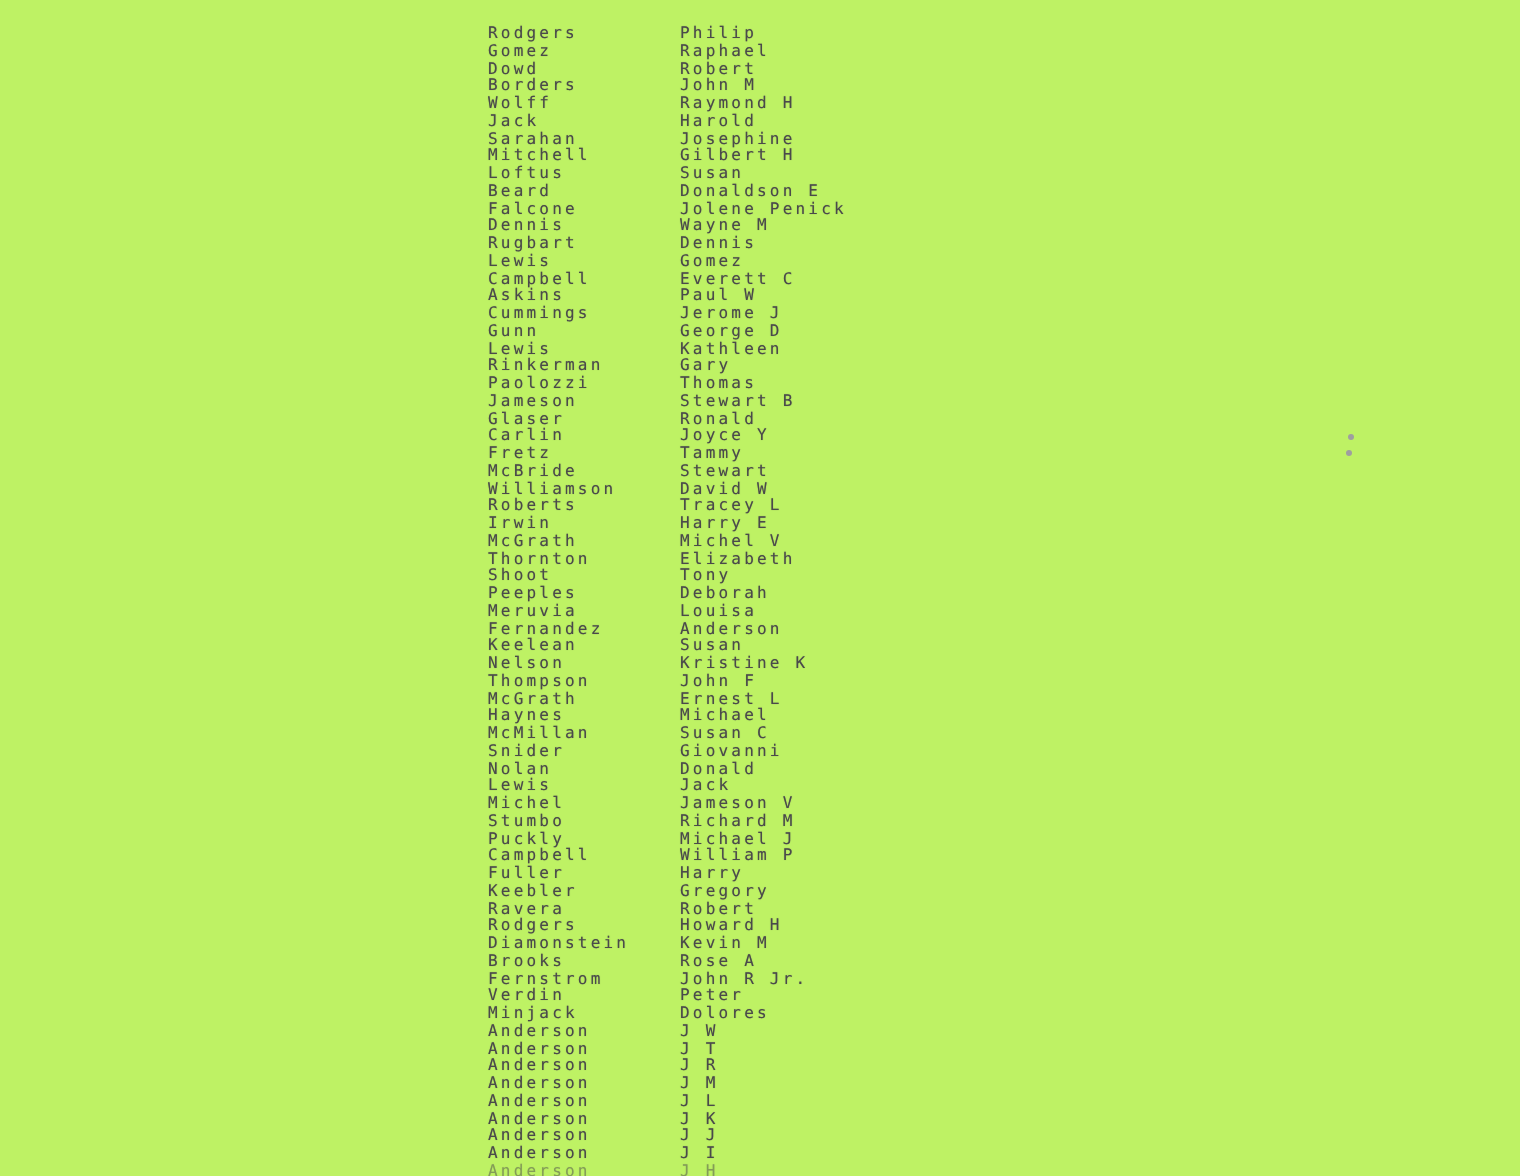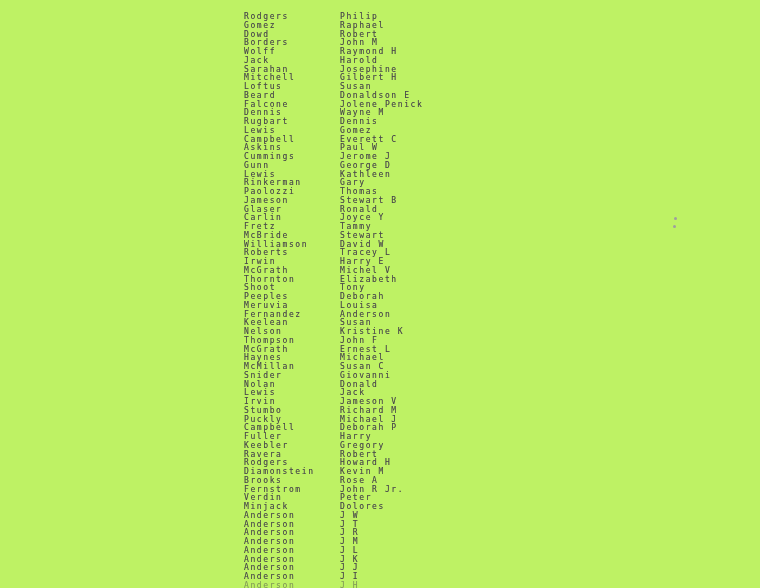--- a/index.html
+++ b/index.html
@@ -223,33 +223,33 @@
 
   <div class="row">
     <span class="last">Nolan</span><span class="first">Donald</span>
   </div>
 
   <div class="row">
     <span class="last">Lewis</span><span class="first">Jack</span>
   </div>
 
   <div class="row">
-    <span class="last">Irvin</span><span class="first">Jameson V</span>
+    <span class="last">Michel</span><span class="first">Jameson V</span>
   </div>
 
   <div class="row">
     <span class="last">Stumbo</span><span class="first">Richard M</span>
   </div>
 
   <div class="row">
     <span class="last">Puckly</span><span class="first">Michael J</span>
   </div>
 
   <div class="row">
-    <span class="last">Campbell</span><span class="first">Deborah P</span>
+    <span class="last">Campbell</span><span class="first">William P</span>
   </div>
 
   <div class="row">
     <span class="last">Fuller</span><span class="first">Harry</span>
   </div>
 
   <div class="row">
     <span class="last">Keebler</span><span class="first">Gregory</span>
   </div>
 

